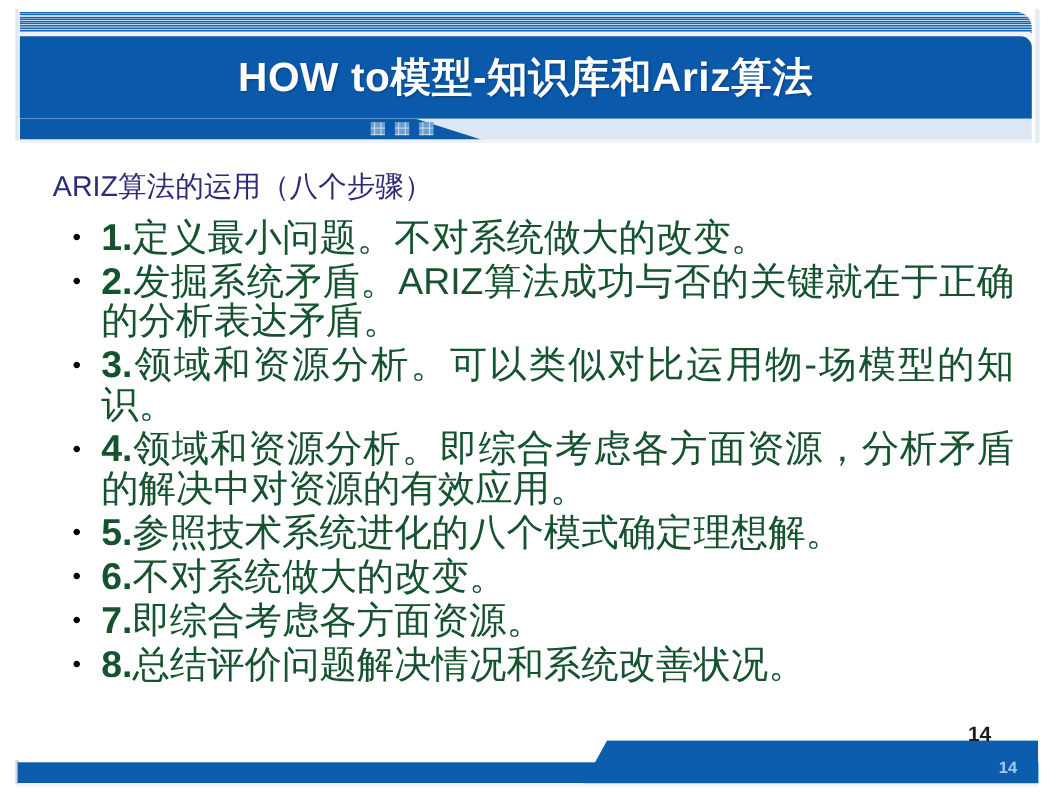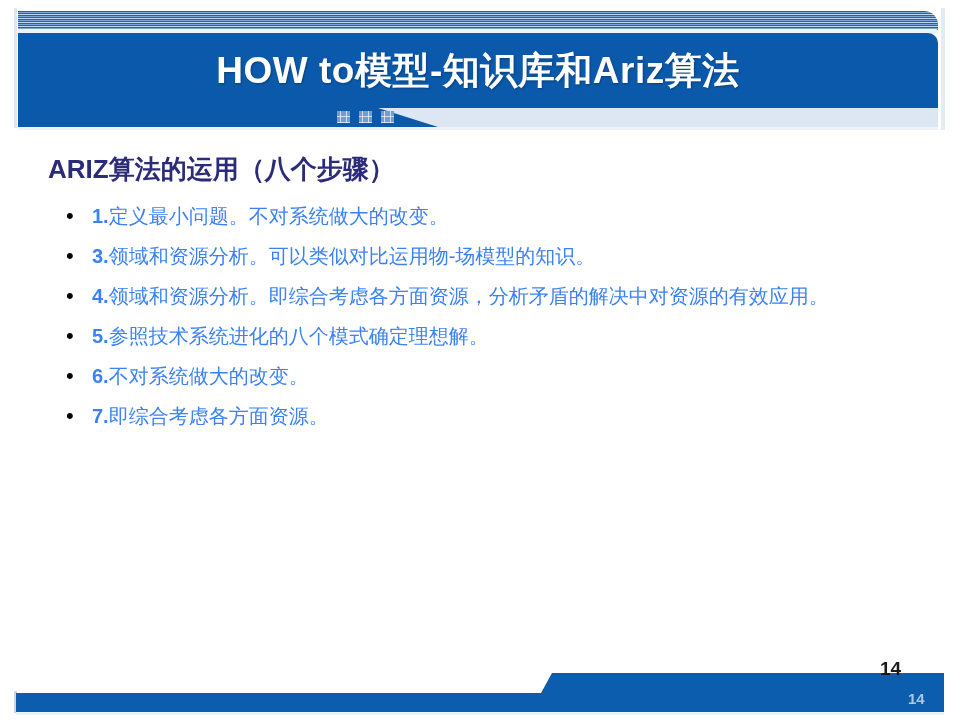--- a/index.html
+++ b/index.html
@@ -163,42 +163,42 @@
     left: 0;
     top: 140px;
     width: 960px;
   }
 
   .section-heading {
     position: absolute;
     left: 48px;
     top: 12px;
     font-size: 26px;
-    font-weight: bold;
+    font-weight: normal;
     color: #2b2b7a;
     white-space: nowrap;
   }
 
   .bullet-list {
     position: absolute;
     left: 62px;
     top: 58px;
     width: 860px;
     list-style: none;
     margin: 0;
     padding: 0;
   }
 
   .bullet-item {
     position: relative;
     padding-left: 30px;
     margin-bottom: 4px;
-    font-size: 20px;
+    font-size: 34px;
     line-height: 36px;
-    color: #3b82f6;
+    color: #14532d;
     text-align: justify;
   }
   .bullet-item::before {
     content: "\2022";
     position: absolute;
     left: 4px;
     top: 0;
     font-size: 22px;
     line-height: 36px;
     color: #000000;
@@ -295,25 +295,27 @@
       <span class="header-dot"></span>
     </div>
   </div>
 
   <div class="content">
 
     <div class="section-heading">ARIZ算法的运用（八个步骤）</div>
 
     <ul class="bullet-list" id="bullet-list">
         <li class="bullet-item"><span class="num">1.</span><span>定义最小问题。不对系统做大的改变。</span></li>
+        <li class="bullet-item"><span class="num">2.</span><span>发掘系统矛盾。ARIZ算法成功与否的关键就在于正确的分析表达矛盾。</span></li>
         <li class="bullet-item"><span class="num">3.</span><span>领域和资源分析。可以类似对比运用物-场模型的知识。</span></li>
         <li class="bullet-item"><span class="num">4.</span><span>领域和资源分析。即综合考虑各方面资源，分析矛盾的解决中对资源的有效应用。</span></li>
         <li class="bullet-item"><span class="num">5.</span><span>参照技术系统进化的八个模式确定理想解。</span></li>
         <li class="bullet-item"><span class="num">6.</span><span>不对系统做大的改变。</span></li>
         <li class="bullet-item"><span class="num">7.</span><span>即综合考虑各方面资源。</span></li>
+        <li class="bullet-item"><span class="num">8.</span><span>总结评价问题解决情况和系统改善状况。</span></li>
       </ul>
 
   </div>
 
   <div class="footer">
     <div class="footer-edge-left"></div>
     <div class="footer-bar-low"></div>
     <div class="footer-bar-high"></div>
     <div class="footer-baseline"></div>
 

